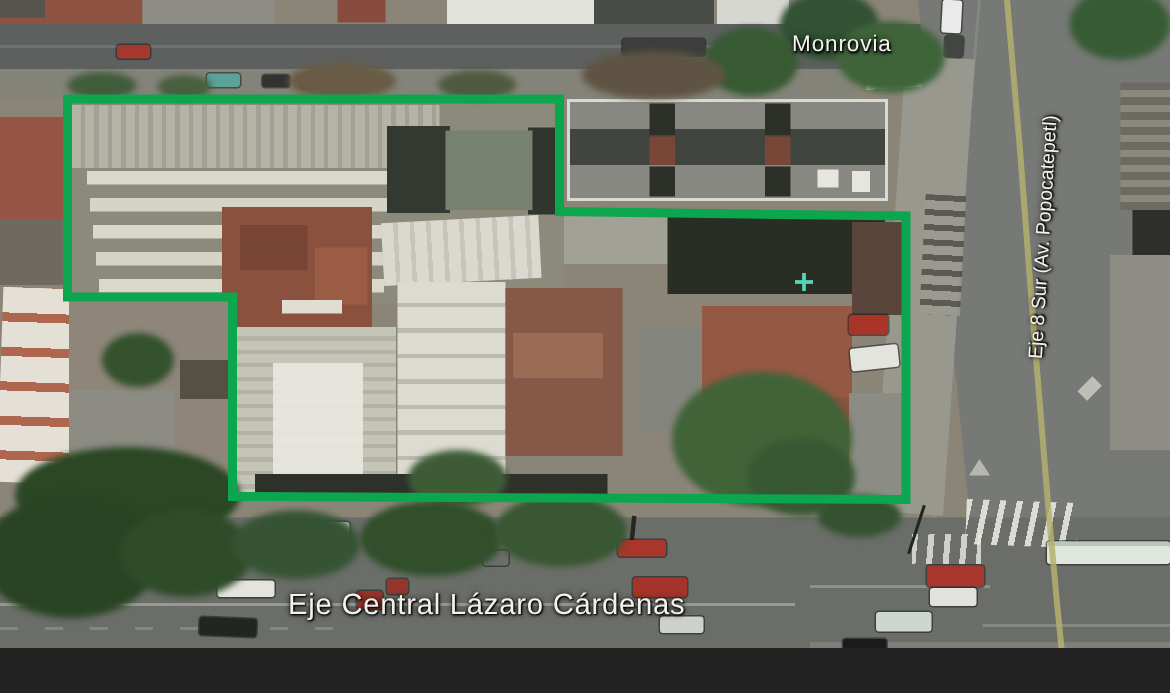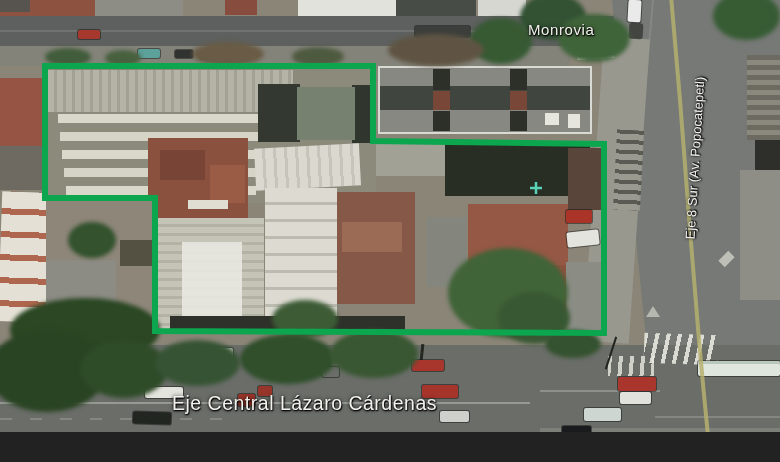--- a/index.html
+++ b/index.html
@@ -177,16 +177,16 @@
   <svg width="780" height="462" viewBox="0 0 780 462">
     <polygon fill="none" stroke-linejoin="miter" points="45,66 373,66 373,141 604,144 604,333 155,331 155,198 45,198" stroke="#0ba64e" stroke-width="6"></polygon>
     <g opacity="0.9">
       <line x1="530" y1="188" x2="542" y2="188" stroke-width="2.5" stroke="#5ce8c9"></line>
       <line x1="536" y1="182" x2="536" y2="194" stroke-width="2.5" stroke="#5ce8c9"></line>
     </g>
   </svg>
 
   <div class="lab" style="left: 528px; top: 21px; font-size: 15px; letter-spacing: 0.6px; color: rgb(242, 241, 236);">Monrovia</div>
 
-  <div class="lab" style="left: 172px; top: 392px; font-size: 19.5px; letter-spacing: 0.5px; color: rgb(242, 241, 236);">Eje Central Lázaro Cárdenas</div>
+  <div class="lab" style="left: 192px; top: 392px; font-size: 19.5px; letter-spacing: 0.5px; color: rgb(242, 241, 236);">Eje Central Lázaro Cárdenas</div>
 
   <div class="lab" style="left: 598px; top: 150px; width: 195px; height: 16px; font-size: 13px; text-align: center; transform: rotate(-86.5deg); transform-origin: center center; color: rgb(242, 241, 236);">Eje 8 Sur (Av. Popocatepetl)</div>
 </div>
 
 </body></html>

